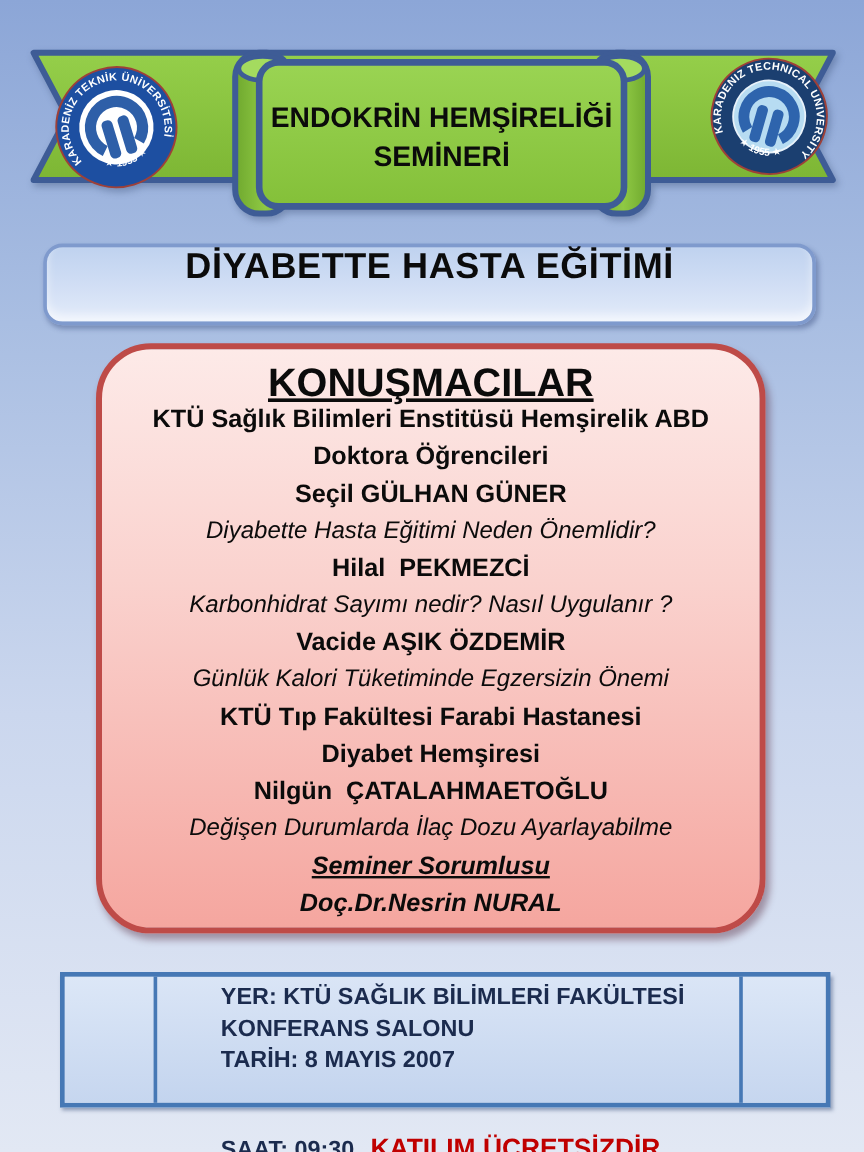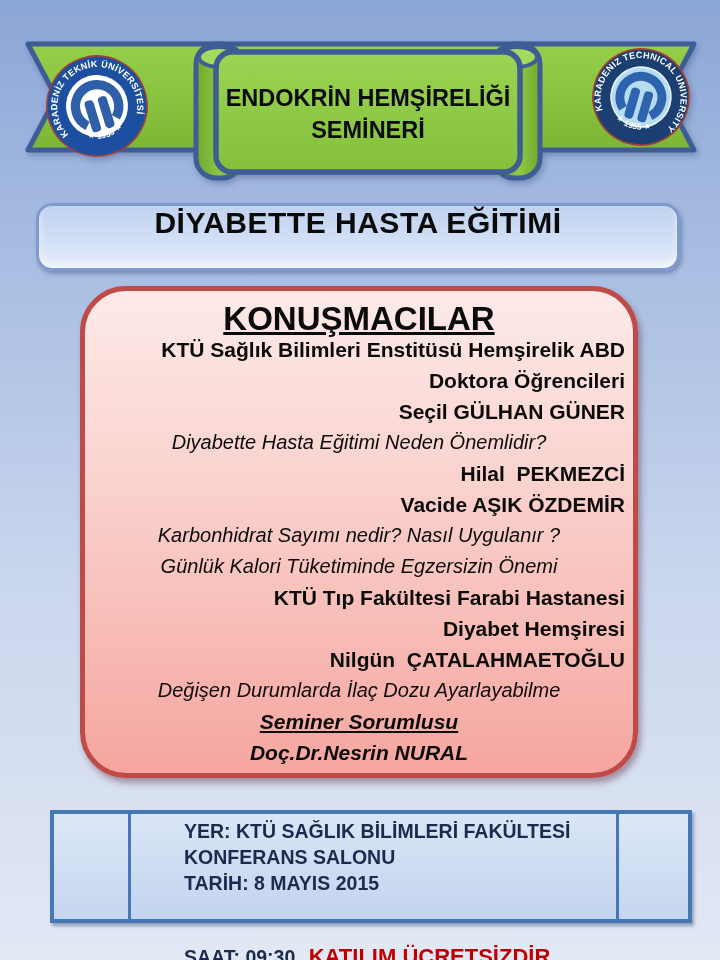--- a/index.html
+++ b/index.html
@@ -31,21 +31,21 @@
   .speakers-box{
     position:absolute;left:80px;top:286px;width:558px;height:492px;
     box-sizing:border-box;border:5px solid #BE4B48;border-radius:46px;
     background:linear-gradient(180deg,#FDEAE8 0%,#FAD2CE 40%,#F5A69F 100%);
     box-shadow:3px 5px 6px rgba(90,50,70,.45);
     display:flex;flex-direction:column;justify-content:flex-start;
     padding:12px 8px 8px 8px;text-align:center;color:#0b0b0b;
   }
   .sp-line{white-space:pre-wrap;line-height:31px;font-size:21px;}
   .sp-line.heading{font-size:33px;font-weight:700;text-decoration:underline;}
-  .sp-line.bold{font-weight:700;text-align:right;}
+  .sp-line.bold{font-weight:700;}
   .sp-line.italic{font-style:italic;font-weight:400;font-size:20px;}
   .sp-line.bold-italic{font-weight:700;font-style:italic;}
   .sp-line.bold-italic-underline{font-weight:700;font-style:italic;text-decoration:underline;}
   
   .footer-table{
     position:absolute;left:50px;top:810px;width:642px;height:113px;
     box-sizing:border-box;border:4px solid #4678B5;
     background:linear-gradient(180deg,#DAE5F6 0%,#C3D4EE 100%);
     box-shadow:2px 3px 3px rgba(70,90,130,.5);
     display:flex;flex-direction:row;gap:40px;
@@ -143,38 +143,38 @@
   </div>
 
   <div class="speakers-box">
     <div>
         <div class="sp-line heading">KONUŞMACILAR</div>
         <div class="sp-line bold">KTÜ Sağlık Bilimleri Enstitüsü Hemşirelik ABD</div>
         <div class="sp-line bold">Doktora Öğrencileri</div>
         <div class="sp-line bold">Seçil GÜLHAN GÜNER</div>
         <div class="sp-line italic">Diyabette Hasta Eğitimi Neden Önemlidir?</div>
         <div class="sp-line bold">Hilal  PEKMEZCİ</div>
+        <div class="sp-line italic">Karbonhidrat Sayımı nedir? Nasıl Uygulanır ?</div>
         <div class="sp-line bold">Vacide AŞIK ÖZDEMİR</div>
-        <div class="sp-line italic">Karbonhidrat Sayımı nedir? Nasıl Uygulanır ?</div>
         <div class="sp-line italic">Günlük Kalori Tüketiminde Egzersizin Önemi</div>
         <div class="sp-line bold">KTÜ Tıp Fakültesi Farabi Hastanesi</div>
         <div class="sp-line bold">Diyabet Hemşiresi</div>
         <div class="sp-line bold">Nilgün  ÇATALAHMAETOĞLU</div>
         <div class="sp-line italic">Değişen Durumlarda İlaç Dozu Ayarlayabilme</div>
         <div class="sp-line bold-italic-underline">Seminer Sorumlusu</div>
         <div class="sp-line bold-italic">Doç.Dr.Nesrin NURAL</div>
       </div>
   </div>
 
   <div class="footer-table">
     <div class="footer-cell-left"></div>
     <div class="footer-cell-middle">
       <div class="footer-line">YER: KTÜ SAĞLIK BİLİMLERİ FAKÜLTESİ</div>
       <div class="footer-line">KONFERANS SALONU</div>
-      <div class="footer-line">TARİH: 8 MAYIS 2015</div>
+      <div class="footer-line">TARİH: 8 MAYIS 2007</div>
       <div class="footer-line footer-last">
         <span>SAAT: 09:30</span>
         <span class="free-label">KATILIM ÜCRETSİZDİR.</span>
       </div>
     </div>
     <div class="footer-cell-right"></div>
   </div>
 
 </div>
 

